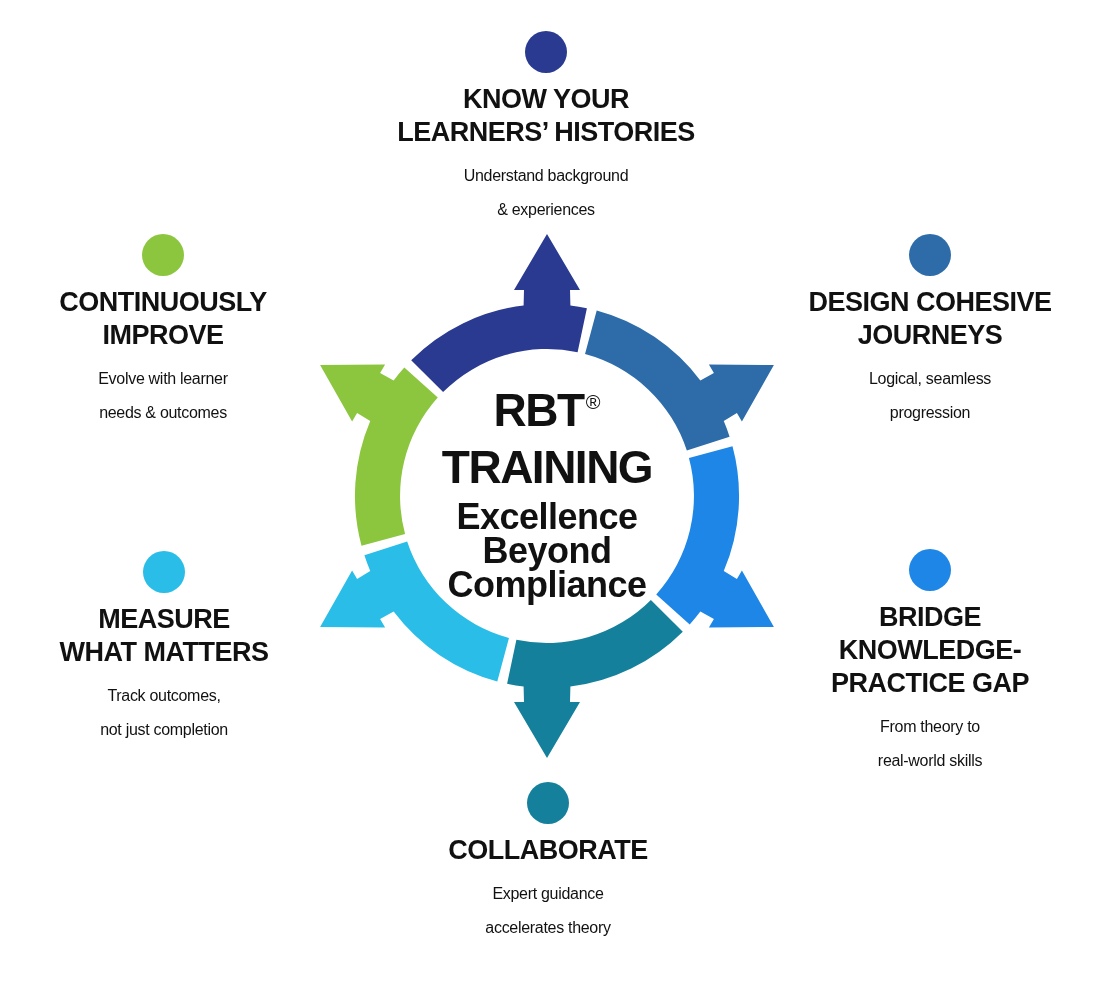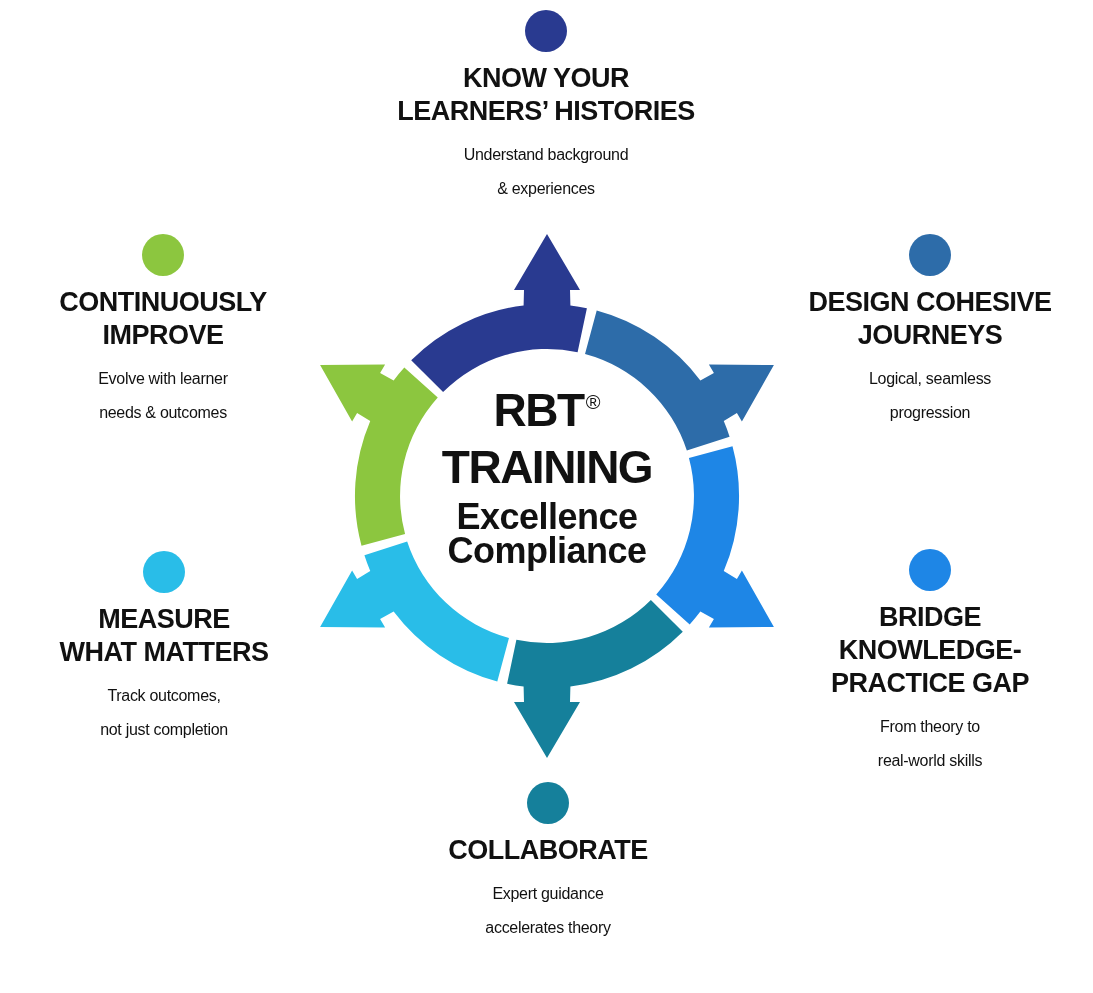--- a/index.html
+++ b/index.html
@@ -105,25 +105,26 @@
     <use href="#seg" transform="rotate(300)" fill="#8CC63F"></use>
   </svg>
 
   <div class="center-text">
     <div class="center-title">
       <span>RBT</span><span class="reg">®</span>
       <div>TRAINING</div>
     </div>
     <div class="center-sub">
       <div>Excellence</div>
+      <div>Beyond</div>
       <div>Compliance</div>
     </div>
   </div>
 
-  <div class="step" style="left:546px; top:10px">
+  <div class="step" style="left:546px; top:31px">
     <div class="dot" style="background: rgb(41, 58, 144);"></div>
     <div class="heading">
       <div>KNOW YOUR</div>
       <div>LEARNERS’ HISTORIES</div>
     </div>
     <div class="desc">
       <div>Understand background</div>
       <div>&amp; experiences</div>
     </div>
   </div>

